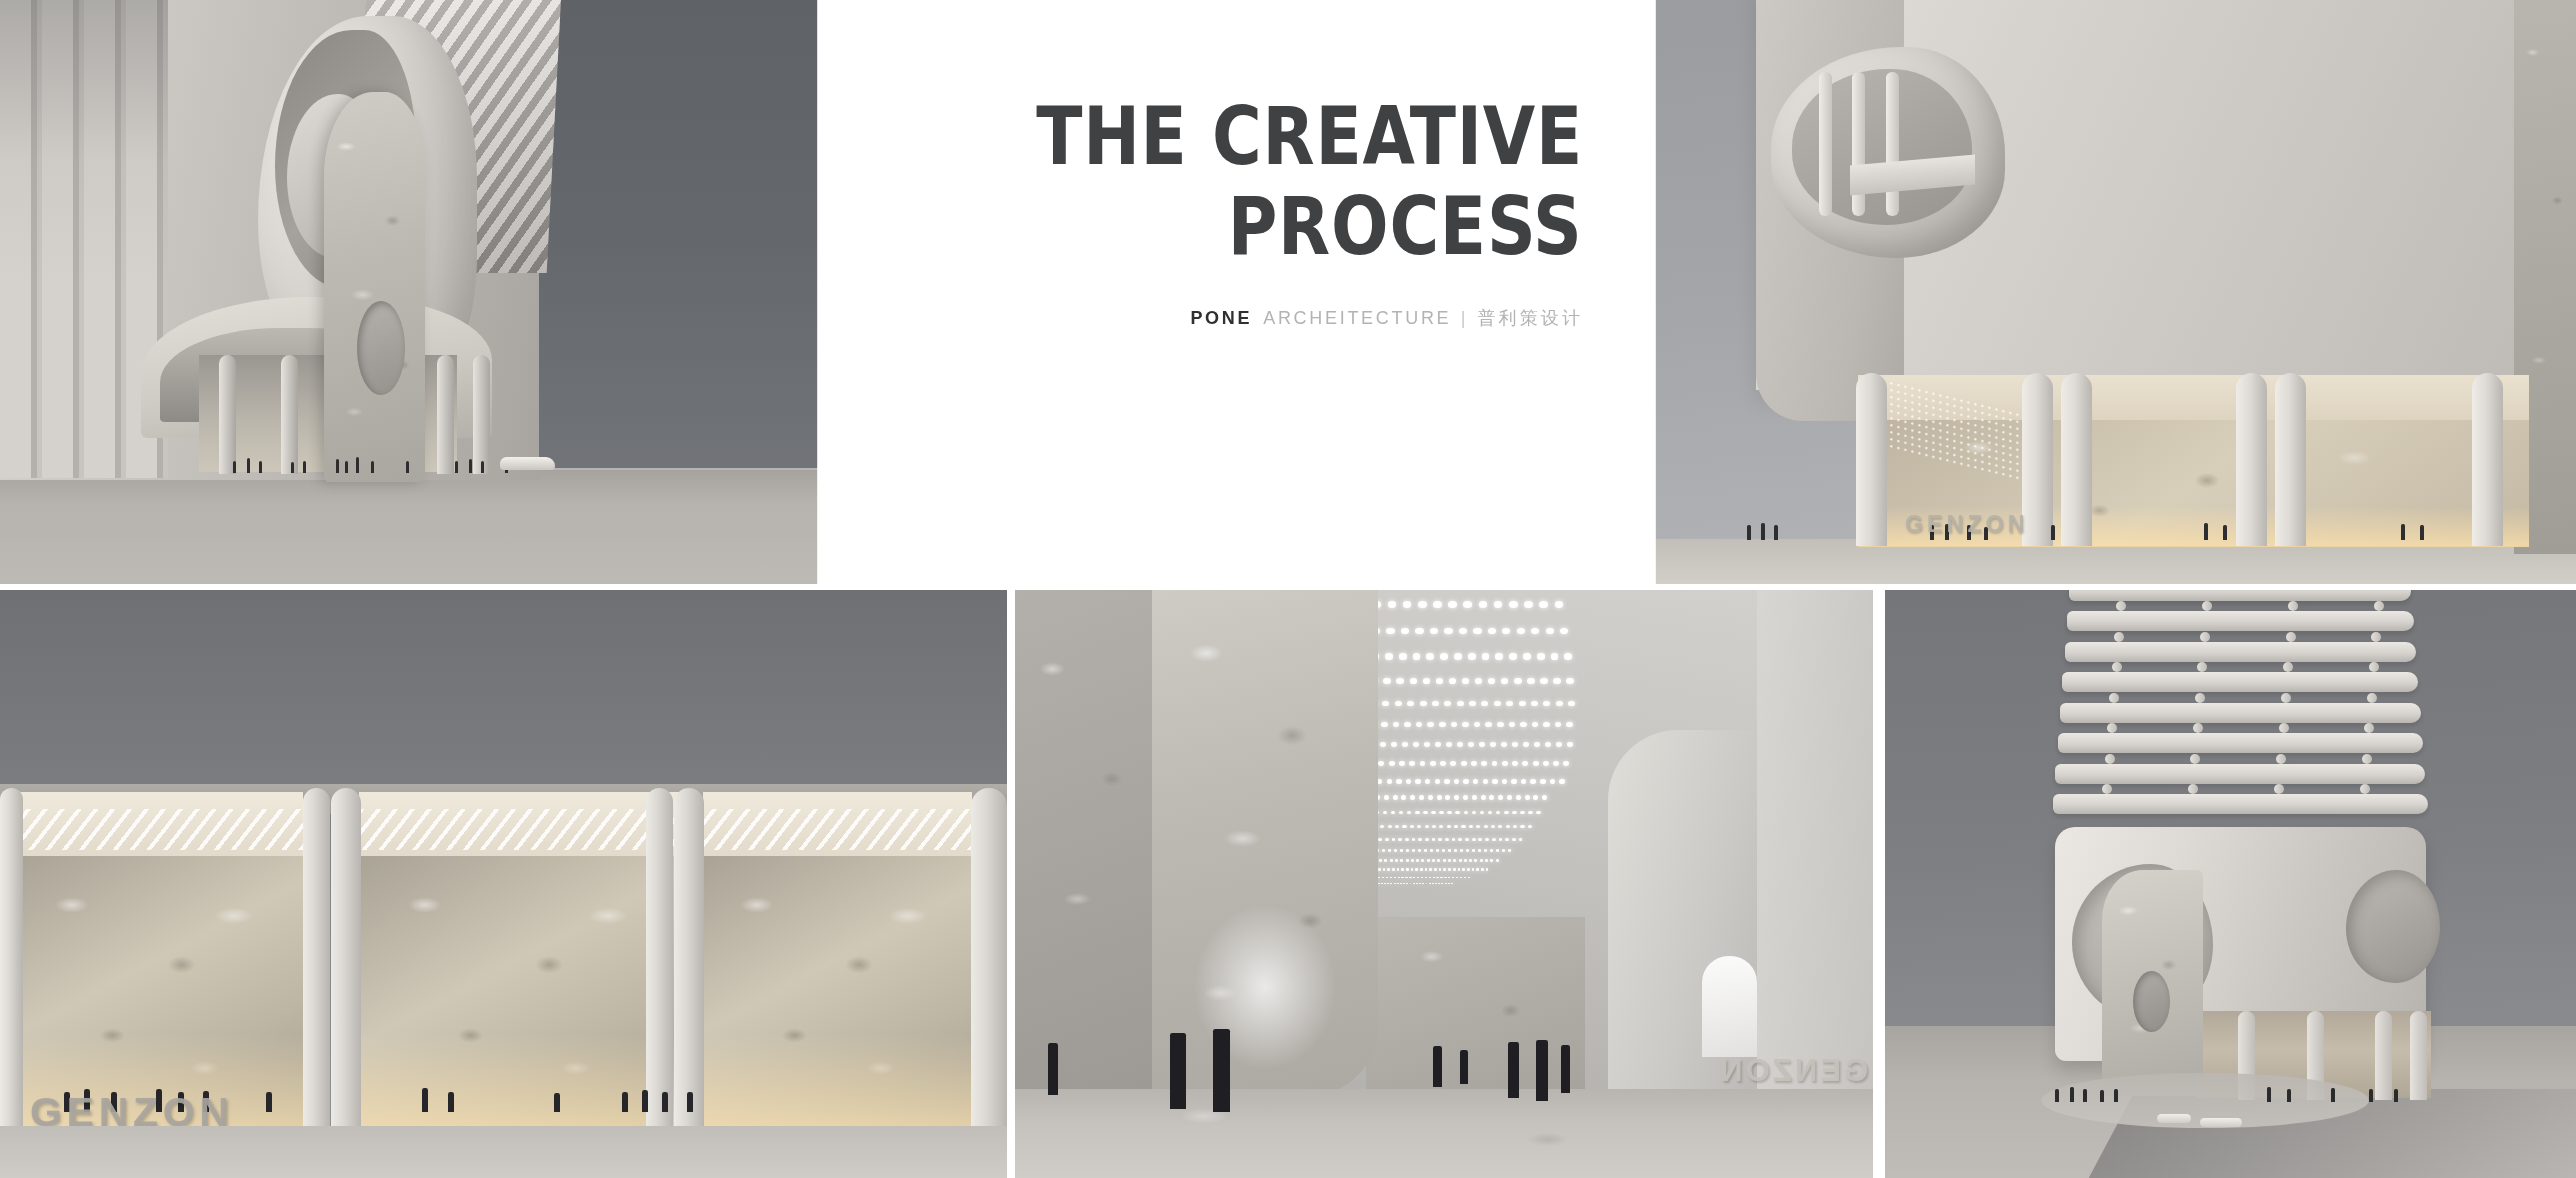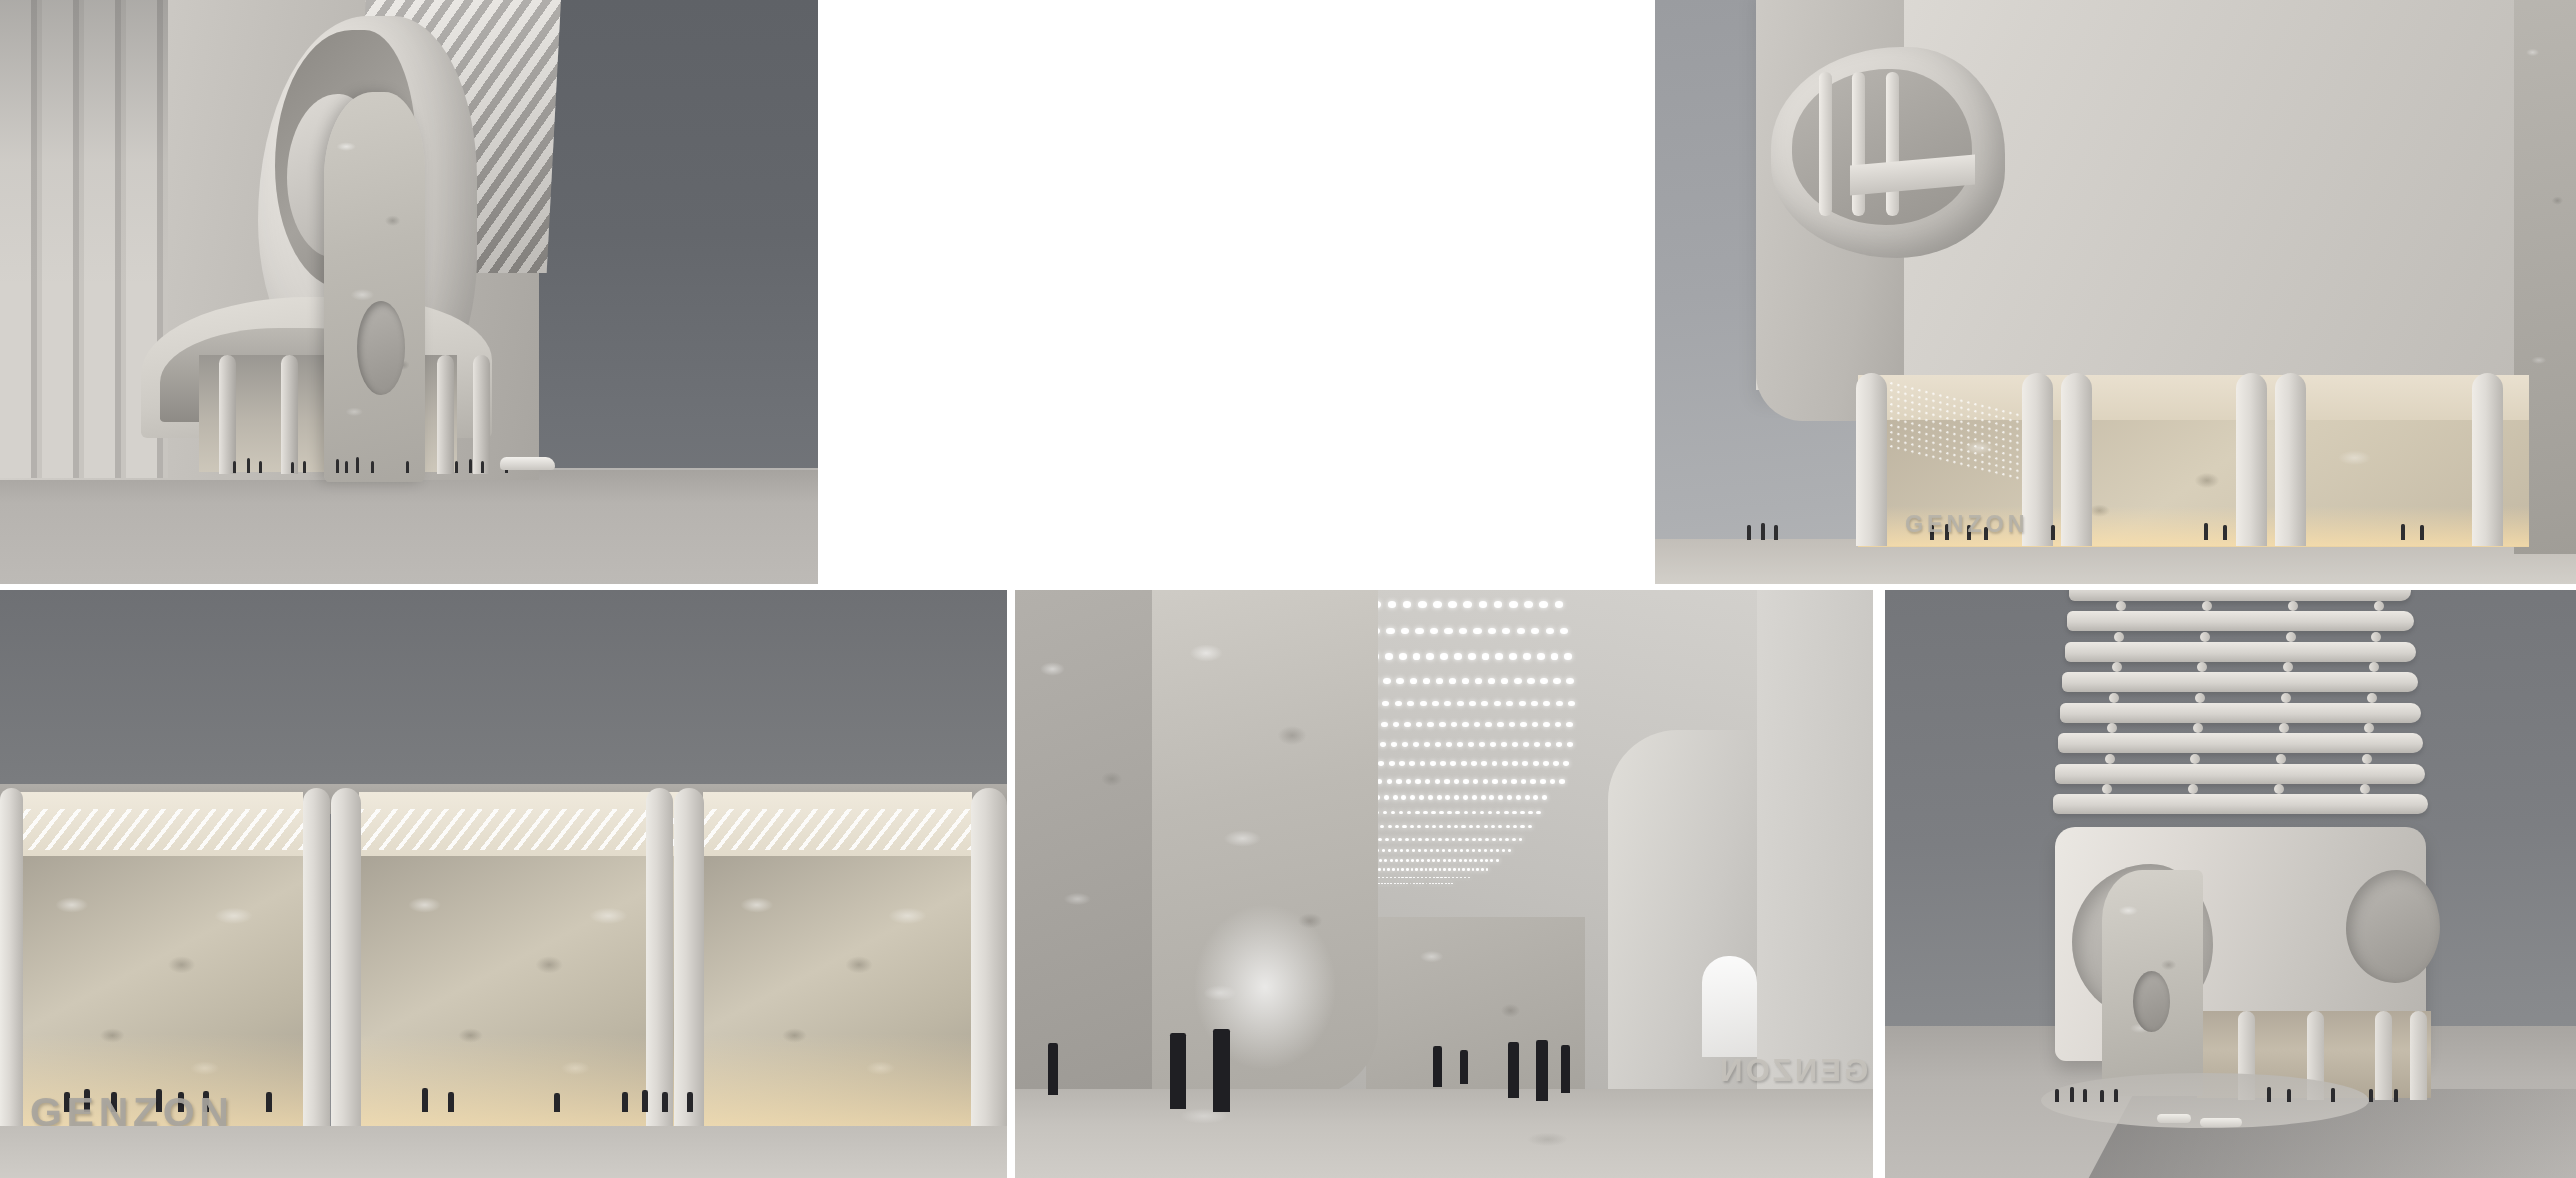--- a/index.html
+++ b/index.html
@@ -734,15 +734,22 @@
         <i style="left:298px;height:14px"></i>
       <i style="left:336px"></i>
         <i style="left:361px;height:13.3px"></i>
     </div>
   </div>
 
   <div class="gutter-h"></div>
   <div class="gutter-v1"></div>
   <div class="gutter-v2"></div>
 
+  <div id="title-card">
+    <div id="title-line1">THE CREATIVE</div>
+    <div id="title-line2">PROCESS</div>
+    <div id="subtitle">
+      <span class="brand">PONE</span><span class="arch">ARCHEITECTURE</span><span class="bar">|</span><span class="cn">普利策设计</span>
+    </div>
+  </div>
 
 </div>
 
 
 </body></html>

